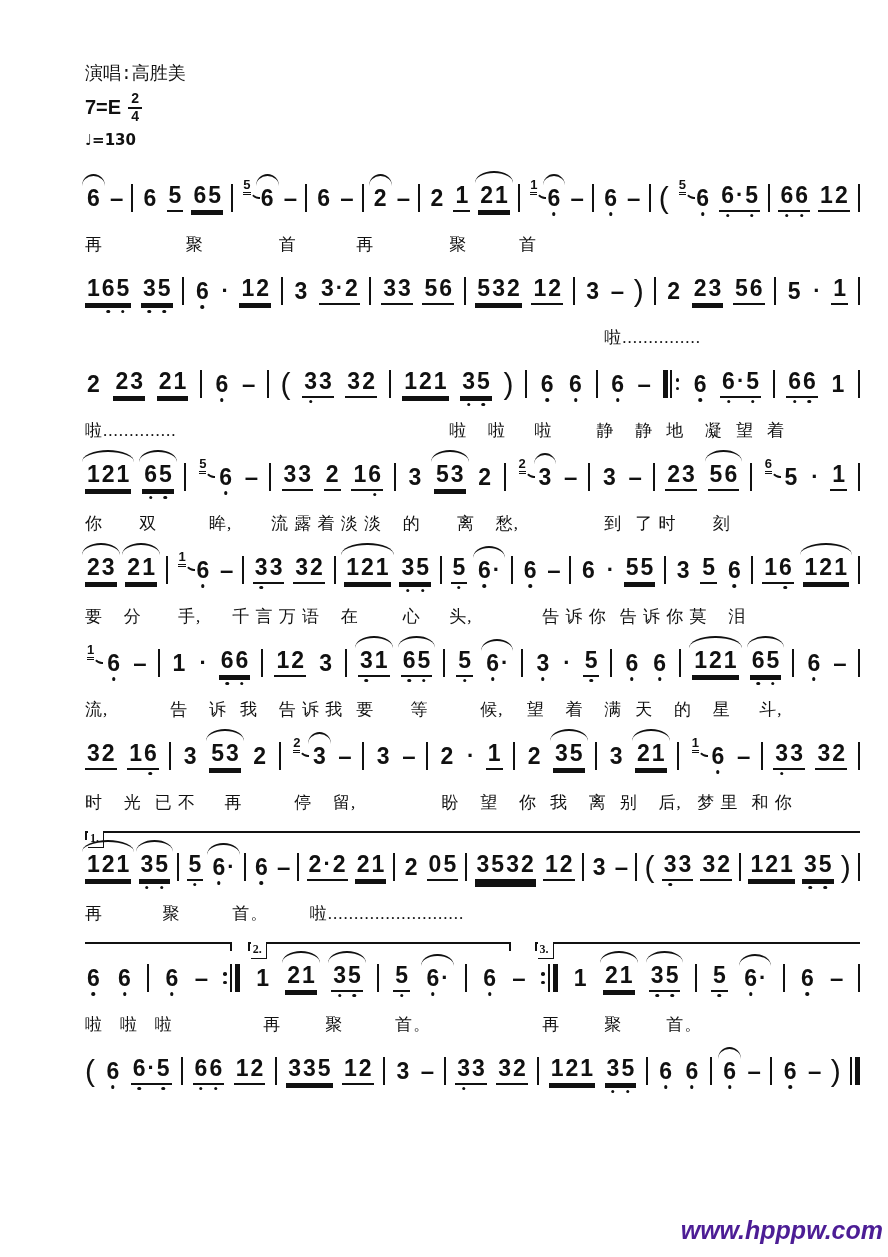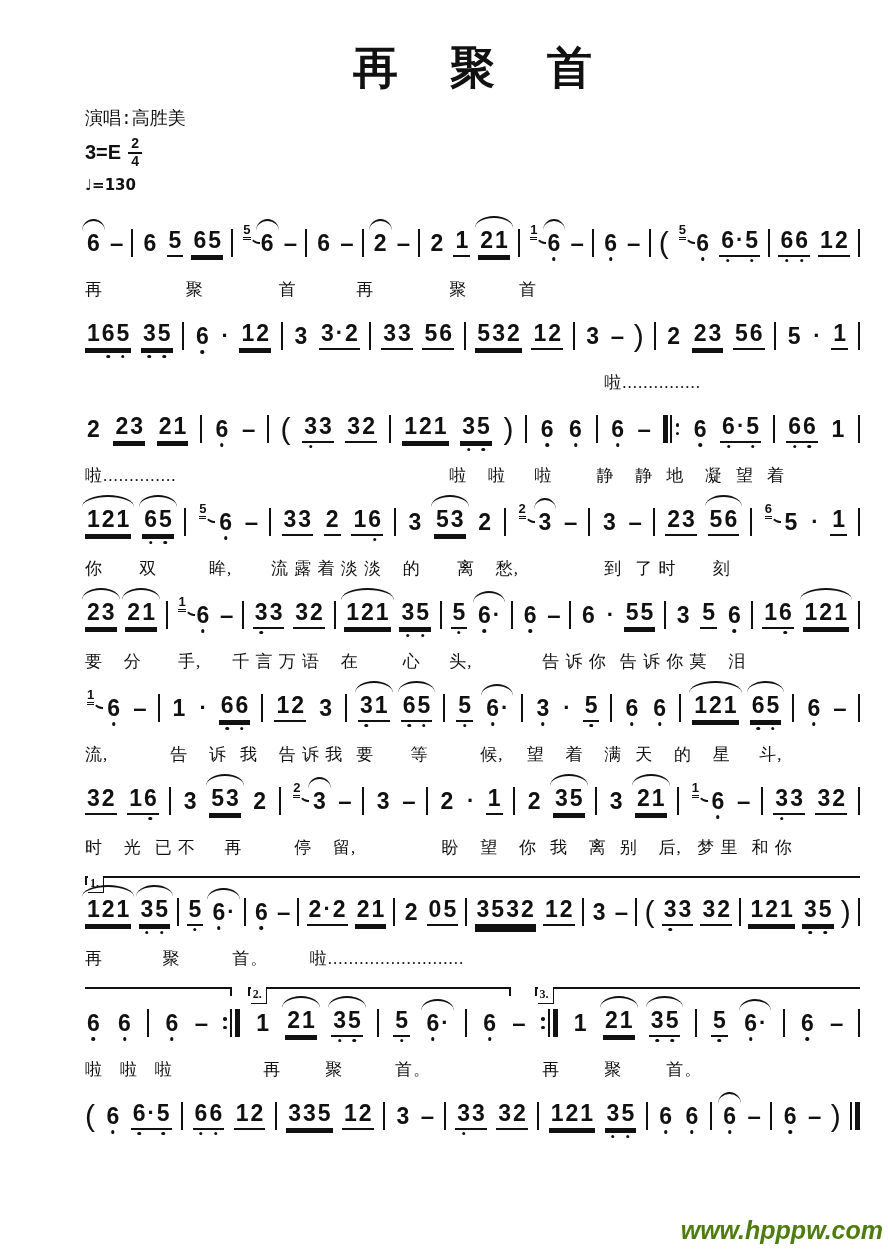--- a/index.html
+++ b/index.html
@@ -53,32 +53,31 @@
          margin:3px 0 0 2px;padding-bottom:1px;border-bottom:3px double #111;}
   .grace::after{content:"";position:absolute;right:-9px;top:55%;width:9px;height:11px;
          border-bottom:2px solid #111;border-left:2px solid transparent;
          border-radius:0 0 0 90%;}
   .lyric-row{position:relative;height:24px;margin-top:12px;font-size:17px;letter-spacing:1px;}
   .lyr{position:absolute;top:0;white-space:nowrap;}
   
   .fmeta{position:absolute;left:698px;top:1148px;font-size:18px;font-weight:bold;
          font-style:italic;line-height:1.5;}
   .watermark{position:absolute;right:5px;top:1216px;font-size:25px;font-weight:bold;
-         font-style:italic;color:#4d7c0f;font-family:"Liberation Sans",sans-serif;}
+         font-style:italic;color:#4c1d95;font-family:"Liberation Sans",sans-serif;}
 </style>
 </head>
 <body>
 
 <div class="sheet">
-  <h1 class="title"><span>再聚首</span></h1>
   <div class="singer">演唱:高胜美</div>
 
   <div class="meta">
     <div class="keysig">
-      <span>3=E</span>
+      <span>7=E</span>
       <span class="frac">
         <span class="top">2</span>
         <span>4</span>
       </span>
     </div>
     <div class="tempo">♩=130</div>
   </div>
 
   <div class="score">
       <div class="system">

